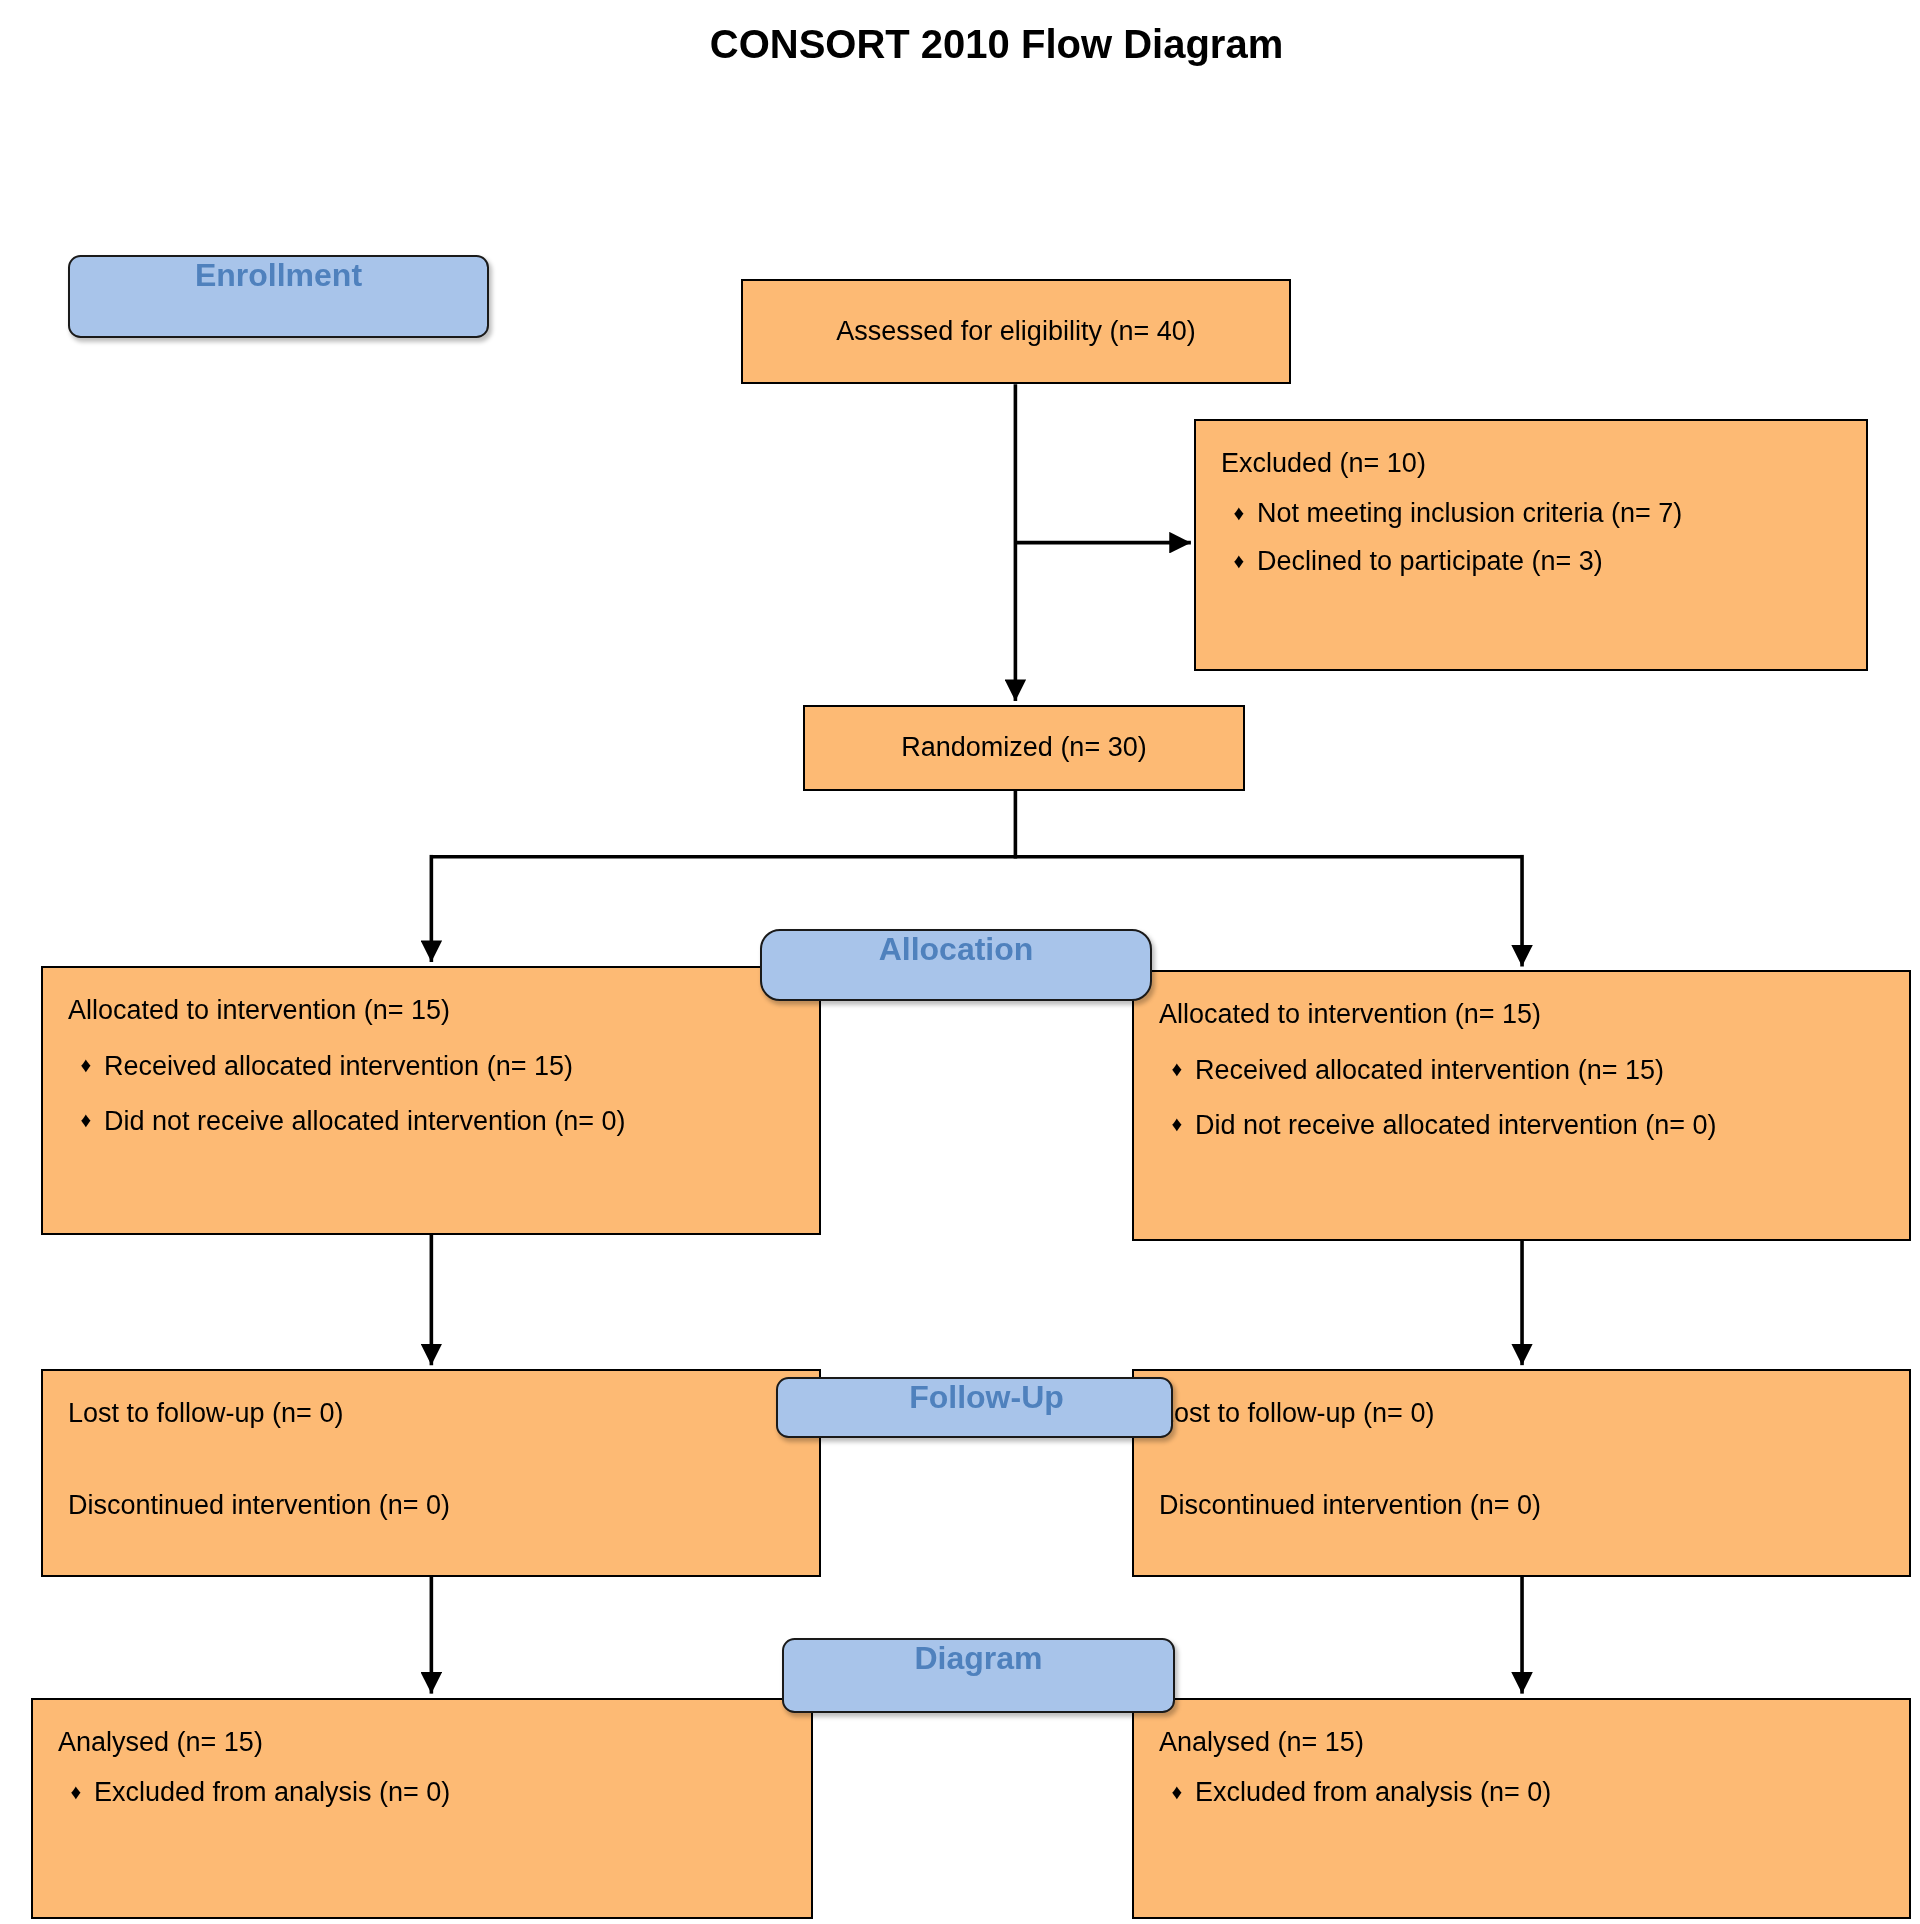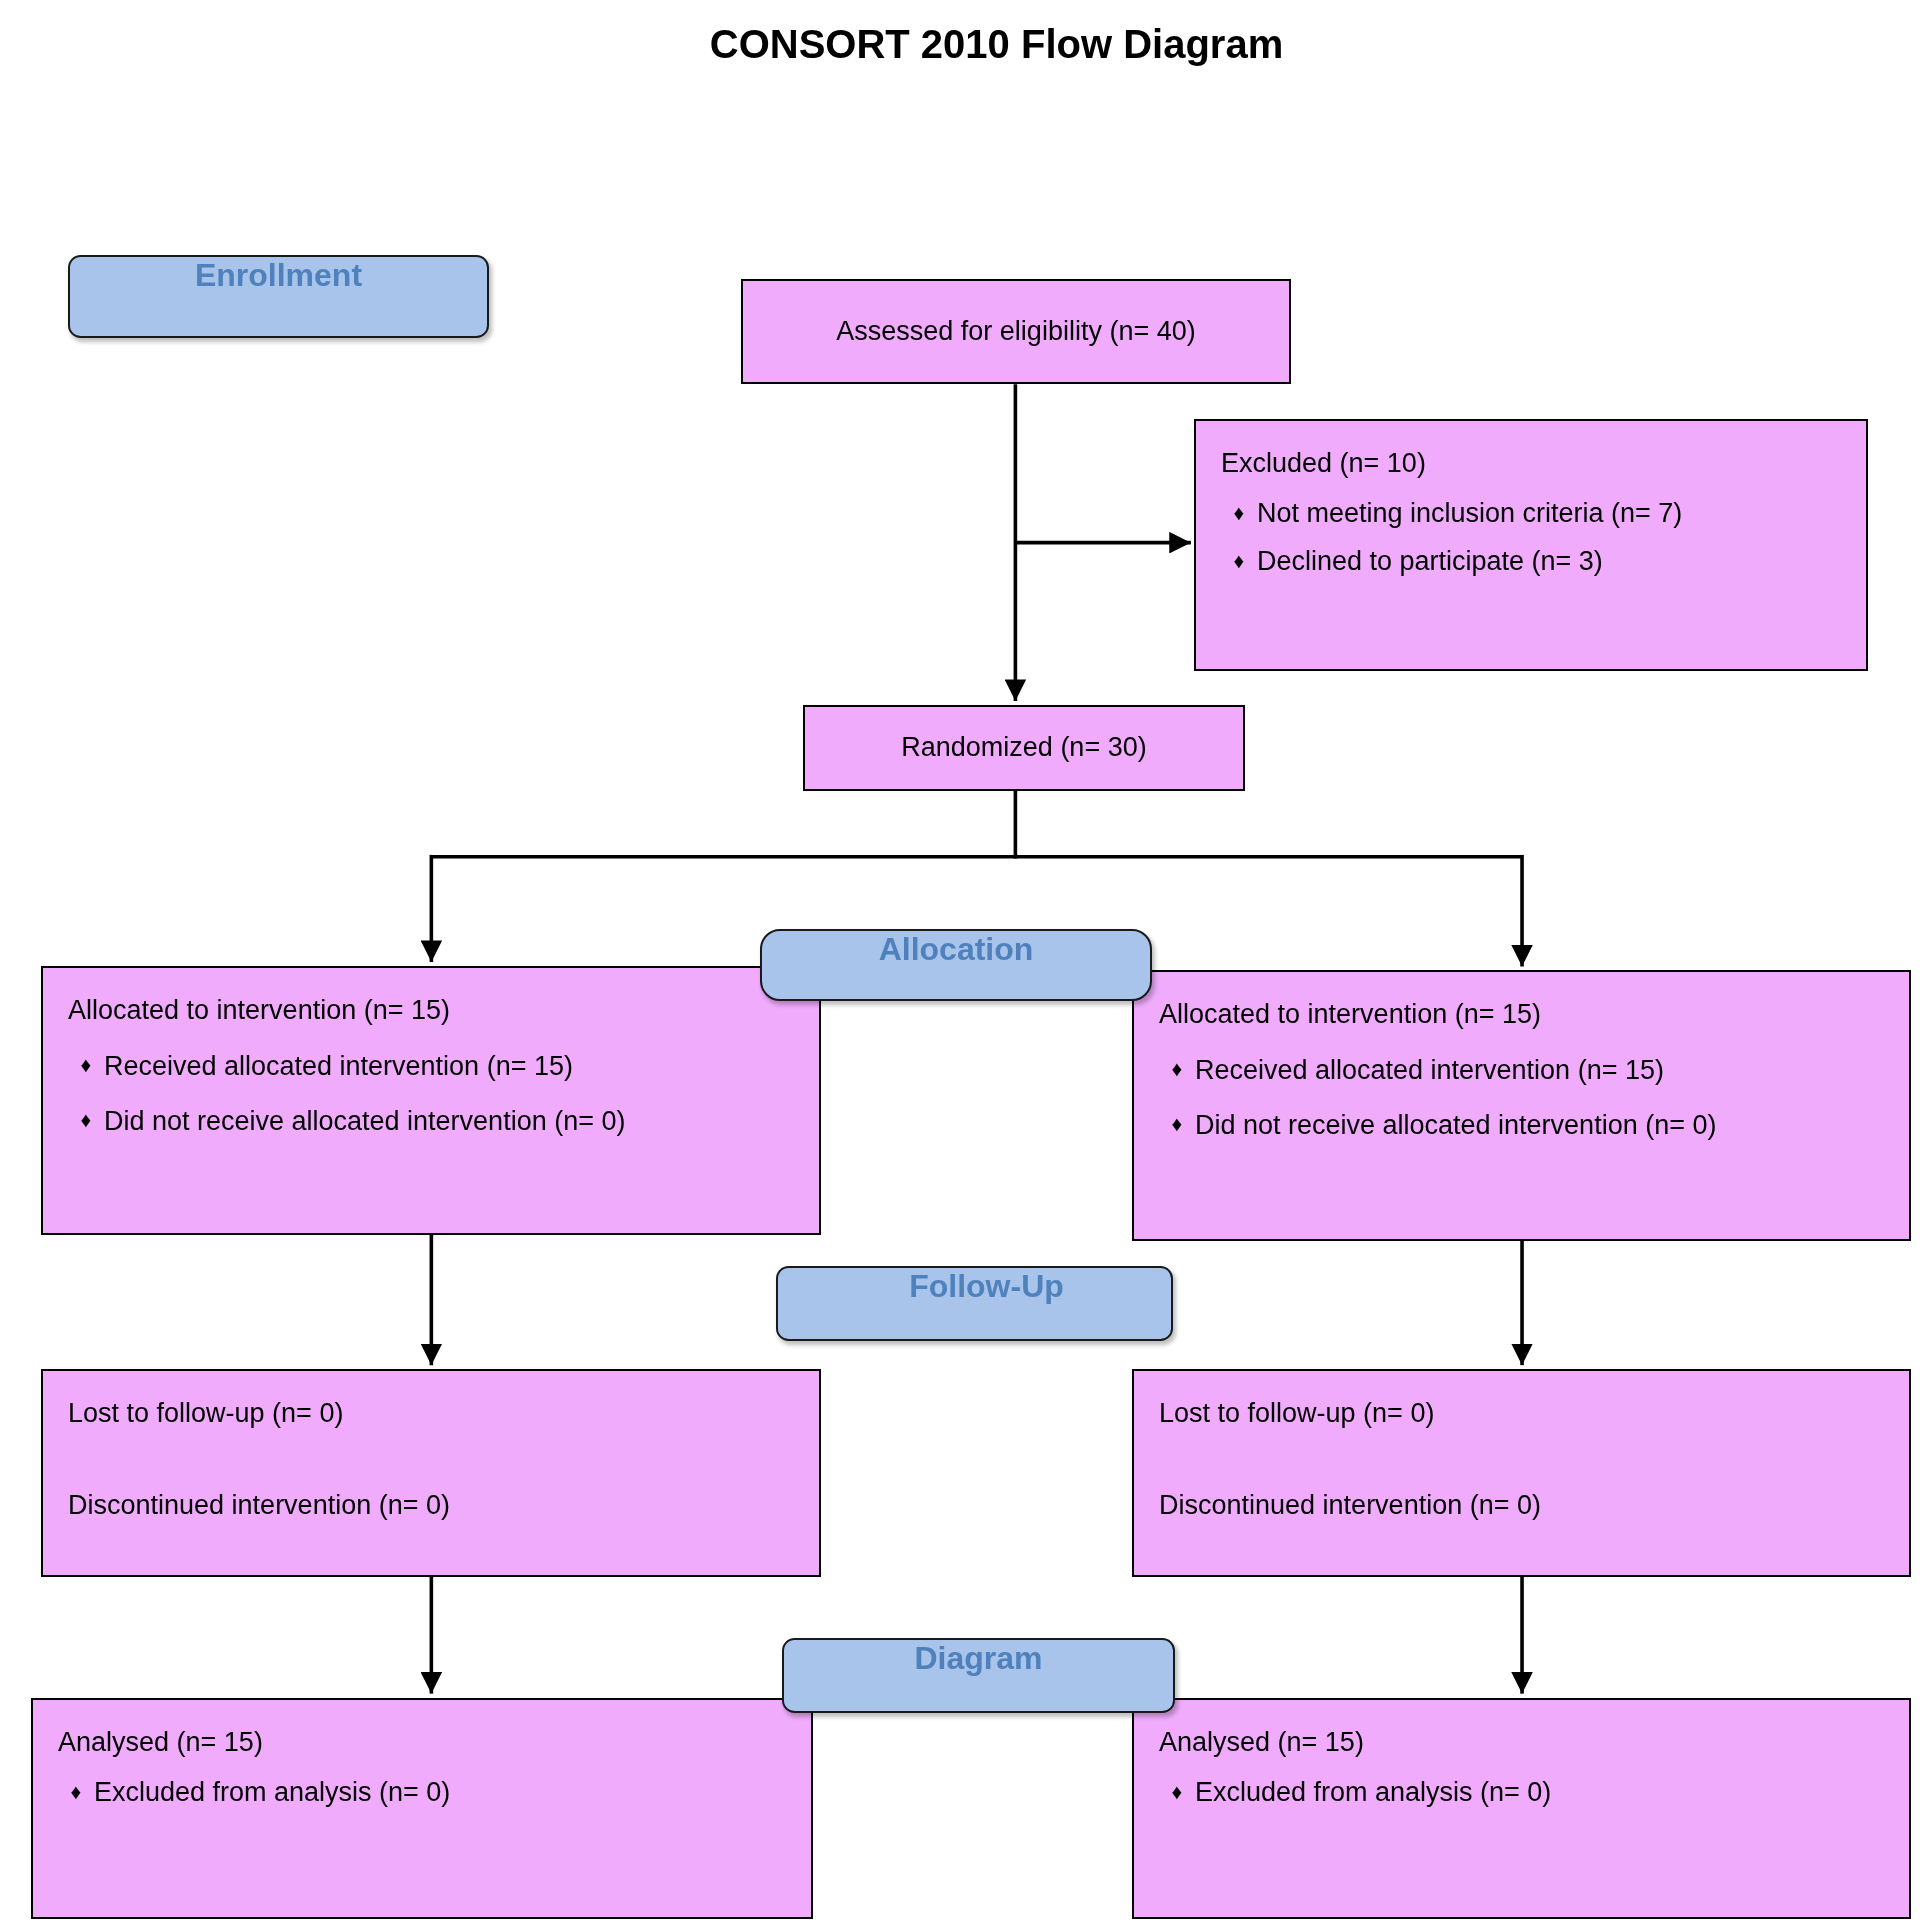--- a/index.html
+++ b/index.html
@@ -20,21 +20,21 @@
     width: 100%;
     text-align: center;
     font-size: 40px;
     font-weight: bold;
     z-index: 2;
     margin-left: 36px;
   }
 
   .white-box {
     position: absolute;
-    background: #f0abfc;
+    background: #fdba74;
     border: 2.7px solid #000000;
     box-sizing: border-box;
     font-size: 27px;
     line-height: 1.45;
     z-index: 2;
   }
   .center-box {
     display: flex;
     align-items: center;
     justify-content: center;
@@ -92,21 +92,21 @@
   </svg>
 
   <div class="diagram-title">CONSORT 2010 Flow Diagram</div>
 
   <div class="stage-label" style="left:68px; top:255px; width:421px; height:83px;">
     <span>Enrollment</span>
   </div>
   <div class="stage-label" style="left:760px; top:929px; width:392px; height:72px;border-radius:20px;">
     <span>Allocation</span>
   </div>
-  <div class="stage-label" style="left:776px; top:1266px; width:397px; height:75px;padding-left:24px;">
+  <div class="stage-label" style="left:776px; top:1377px; width:397px; height:61px;padding-left:24px;">
     <span>Follow-Up</span>
   </div>
   <div class="stage-label" style="left:782px; top:1638px; width:393px; height:75px;">
     <span>Diagram</span>
   </div>
 
   <div class="white-box center-box" style="left:741px; top:279px; width:550px; height:105px;">
     <span>Assessed for eligibility (n= 40)</span>
   </div>
 

